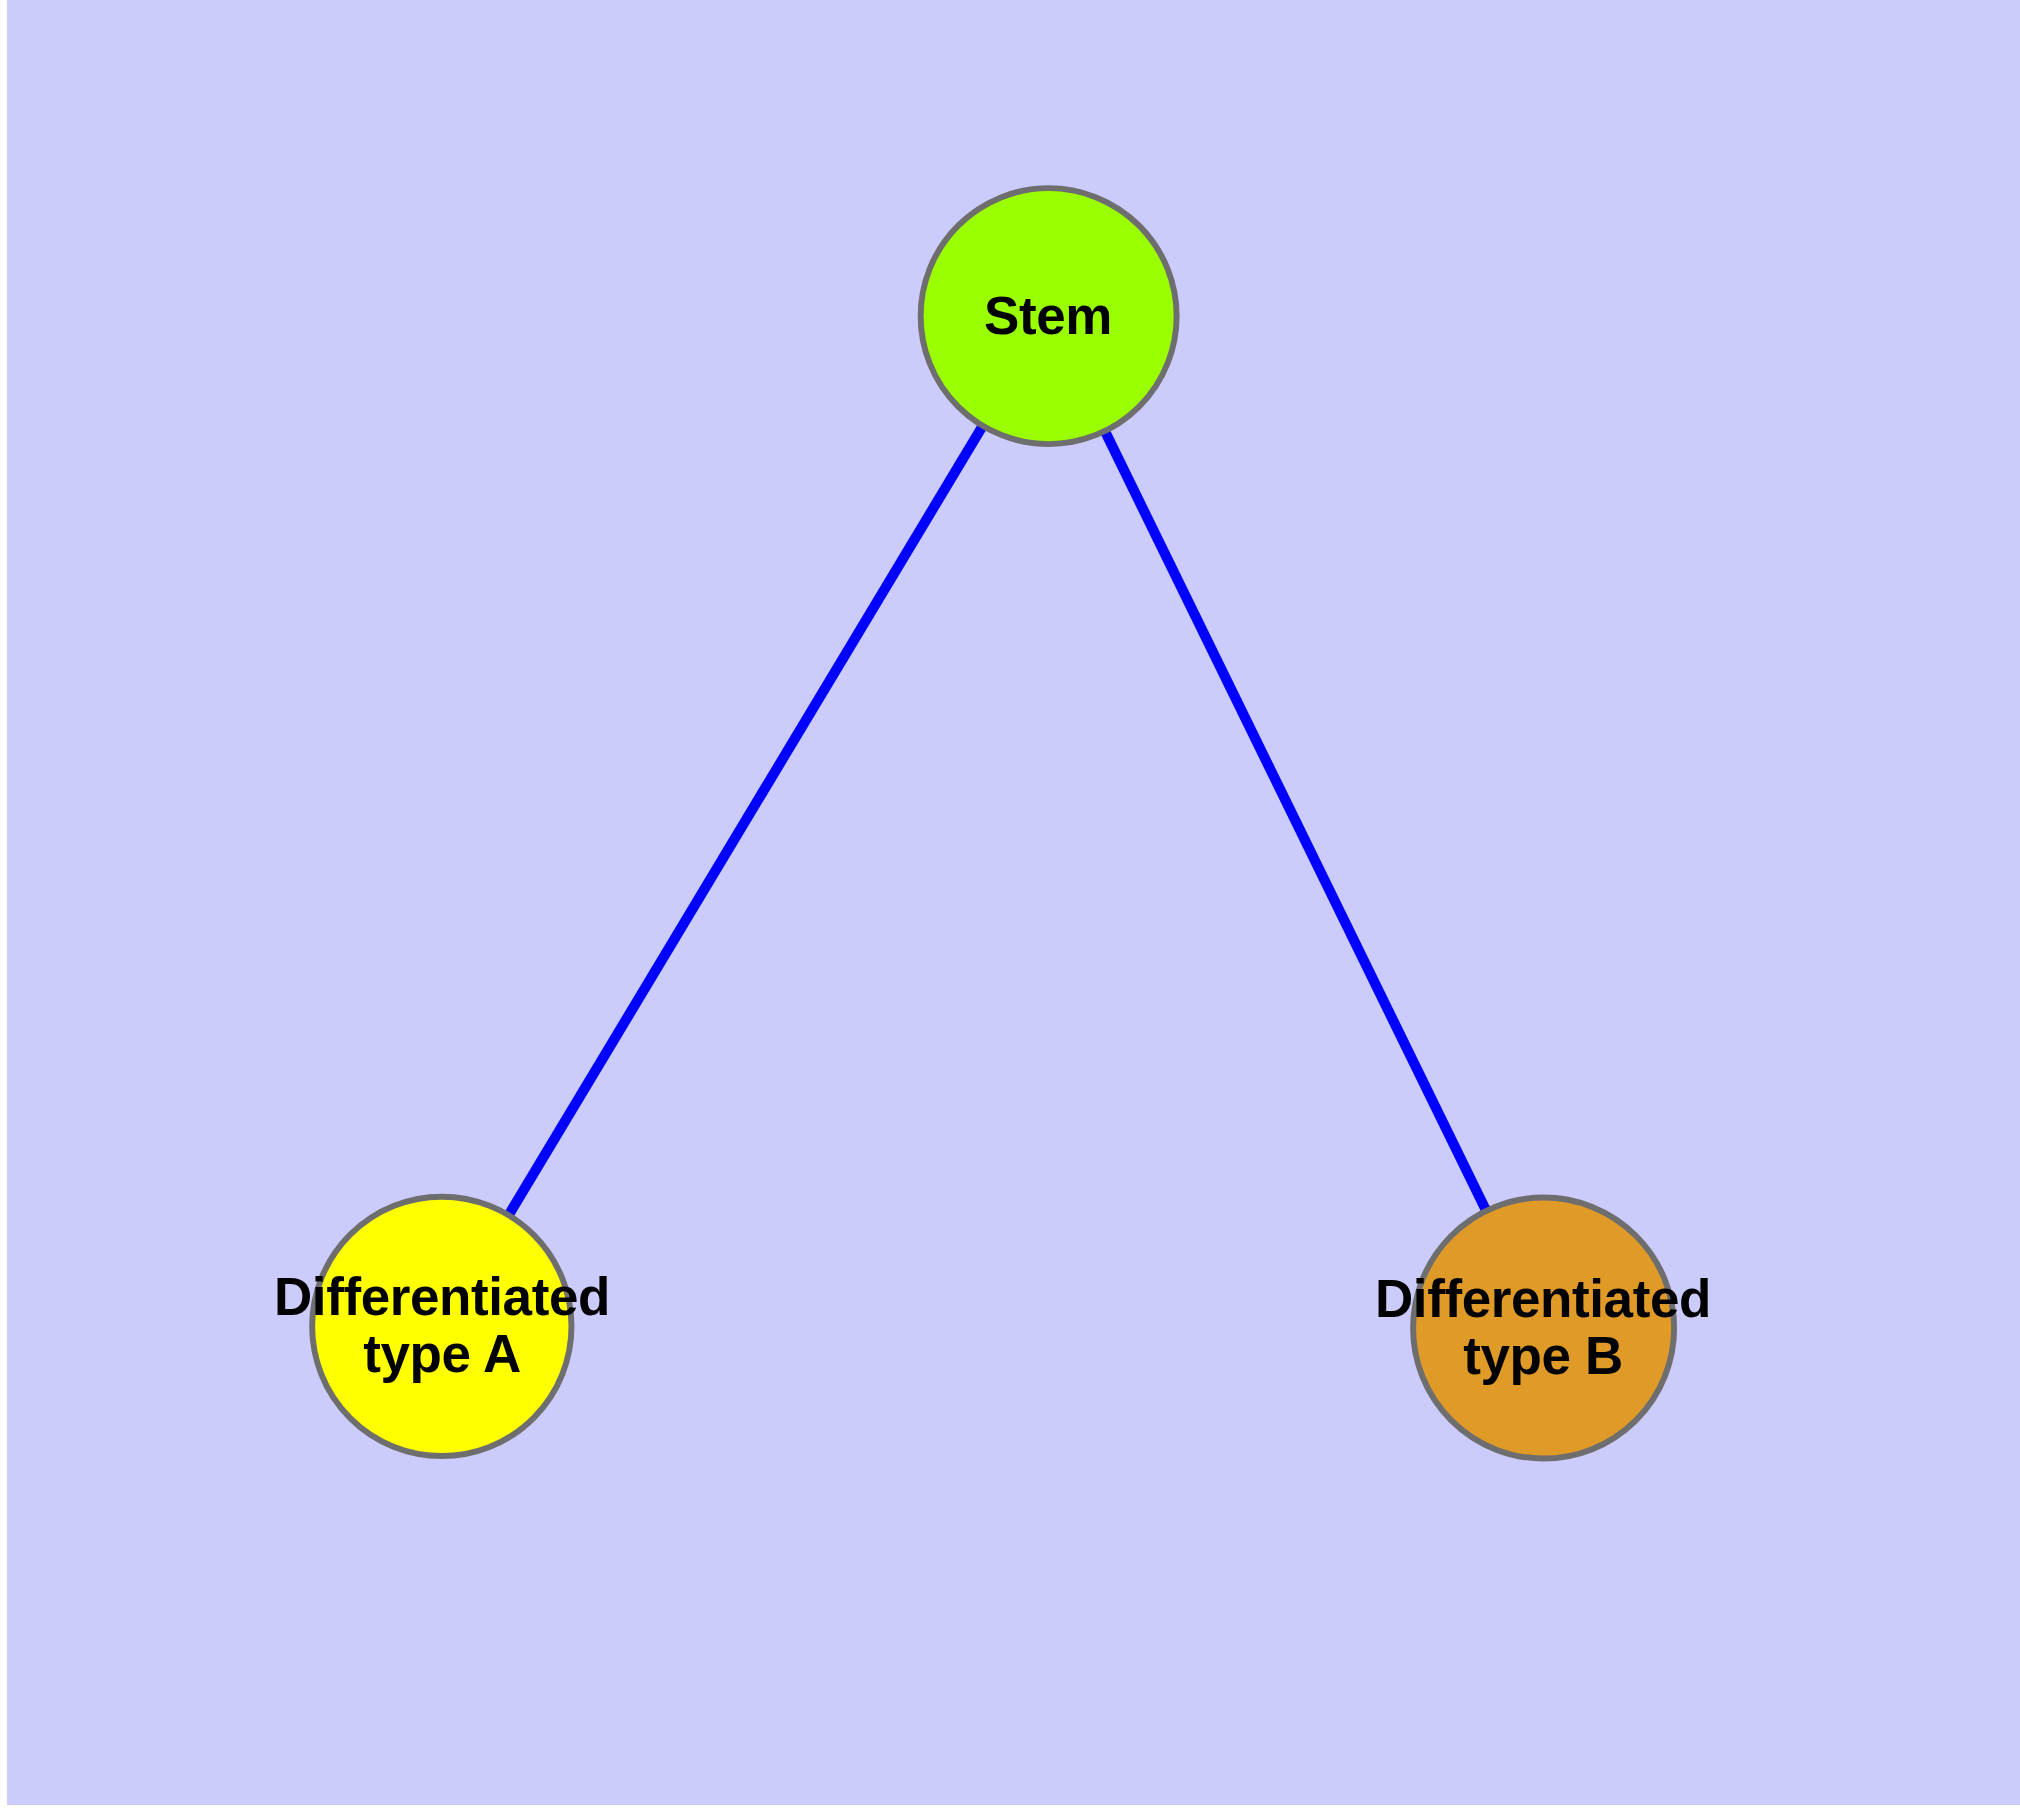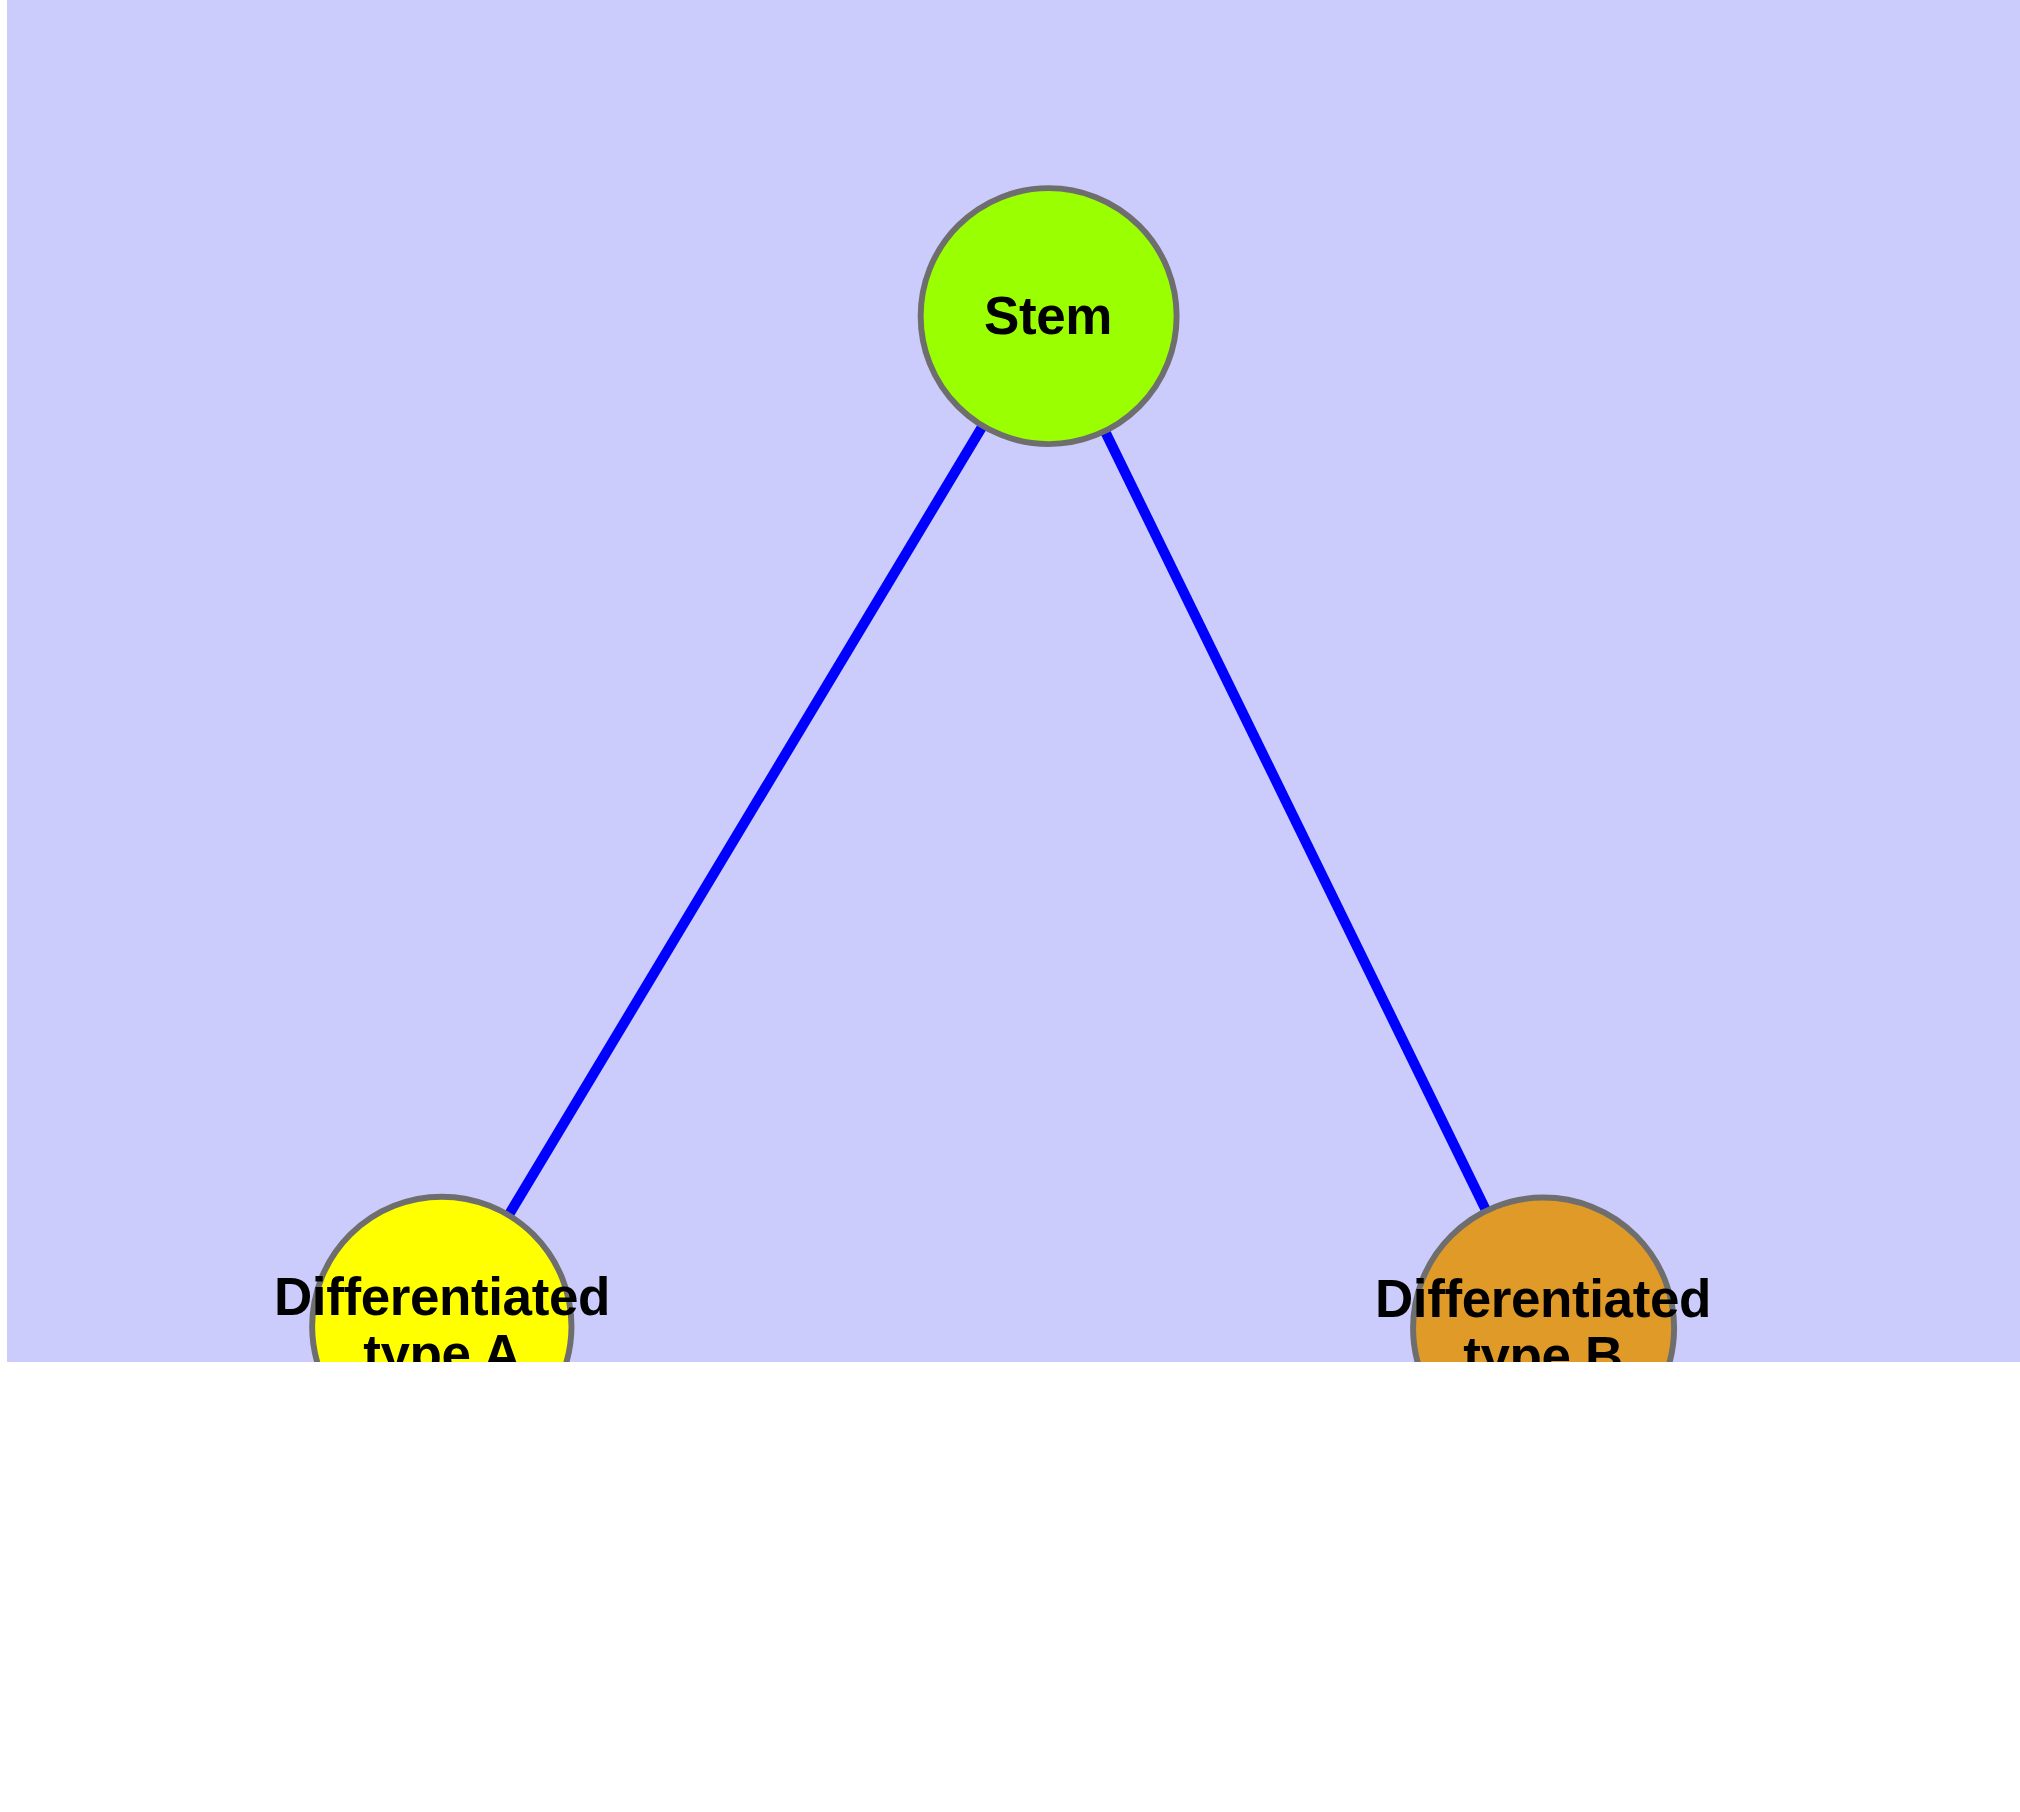--- a/index.html
+++ b/index.html
@@ -4,21 +4,21 @@
 <title>Cell Differentiation Graph</title>
 <style>
   html, body {
     margin: 0;
     padding: 0;
     background: #ffffff;
   }
   #canvas {
     position: relative;
     width: 2021px;
-    height: 1362px;
+    height: 1812px;
     background: #ffffff;
     overflow: hidden;
     font-family: "Liberation Sans", "DejaVu Sans", sans-serif;
   }
   #plot-bg {
     position: absolute;
     left: 6.8px;
     top: 0px;
     width: 2014px;
     height: 1805px;

